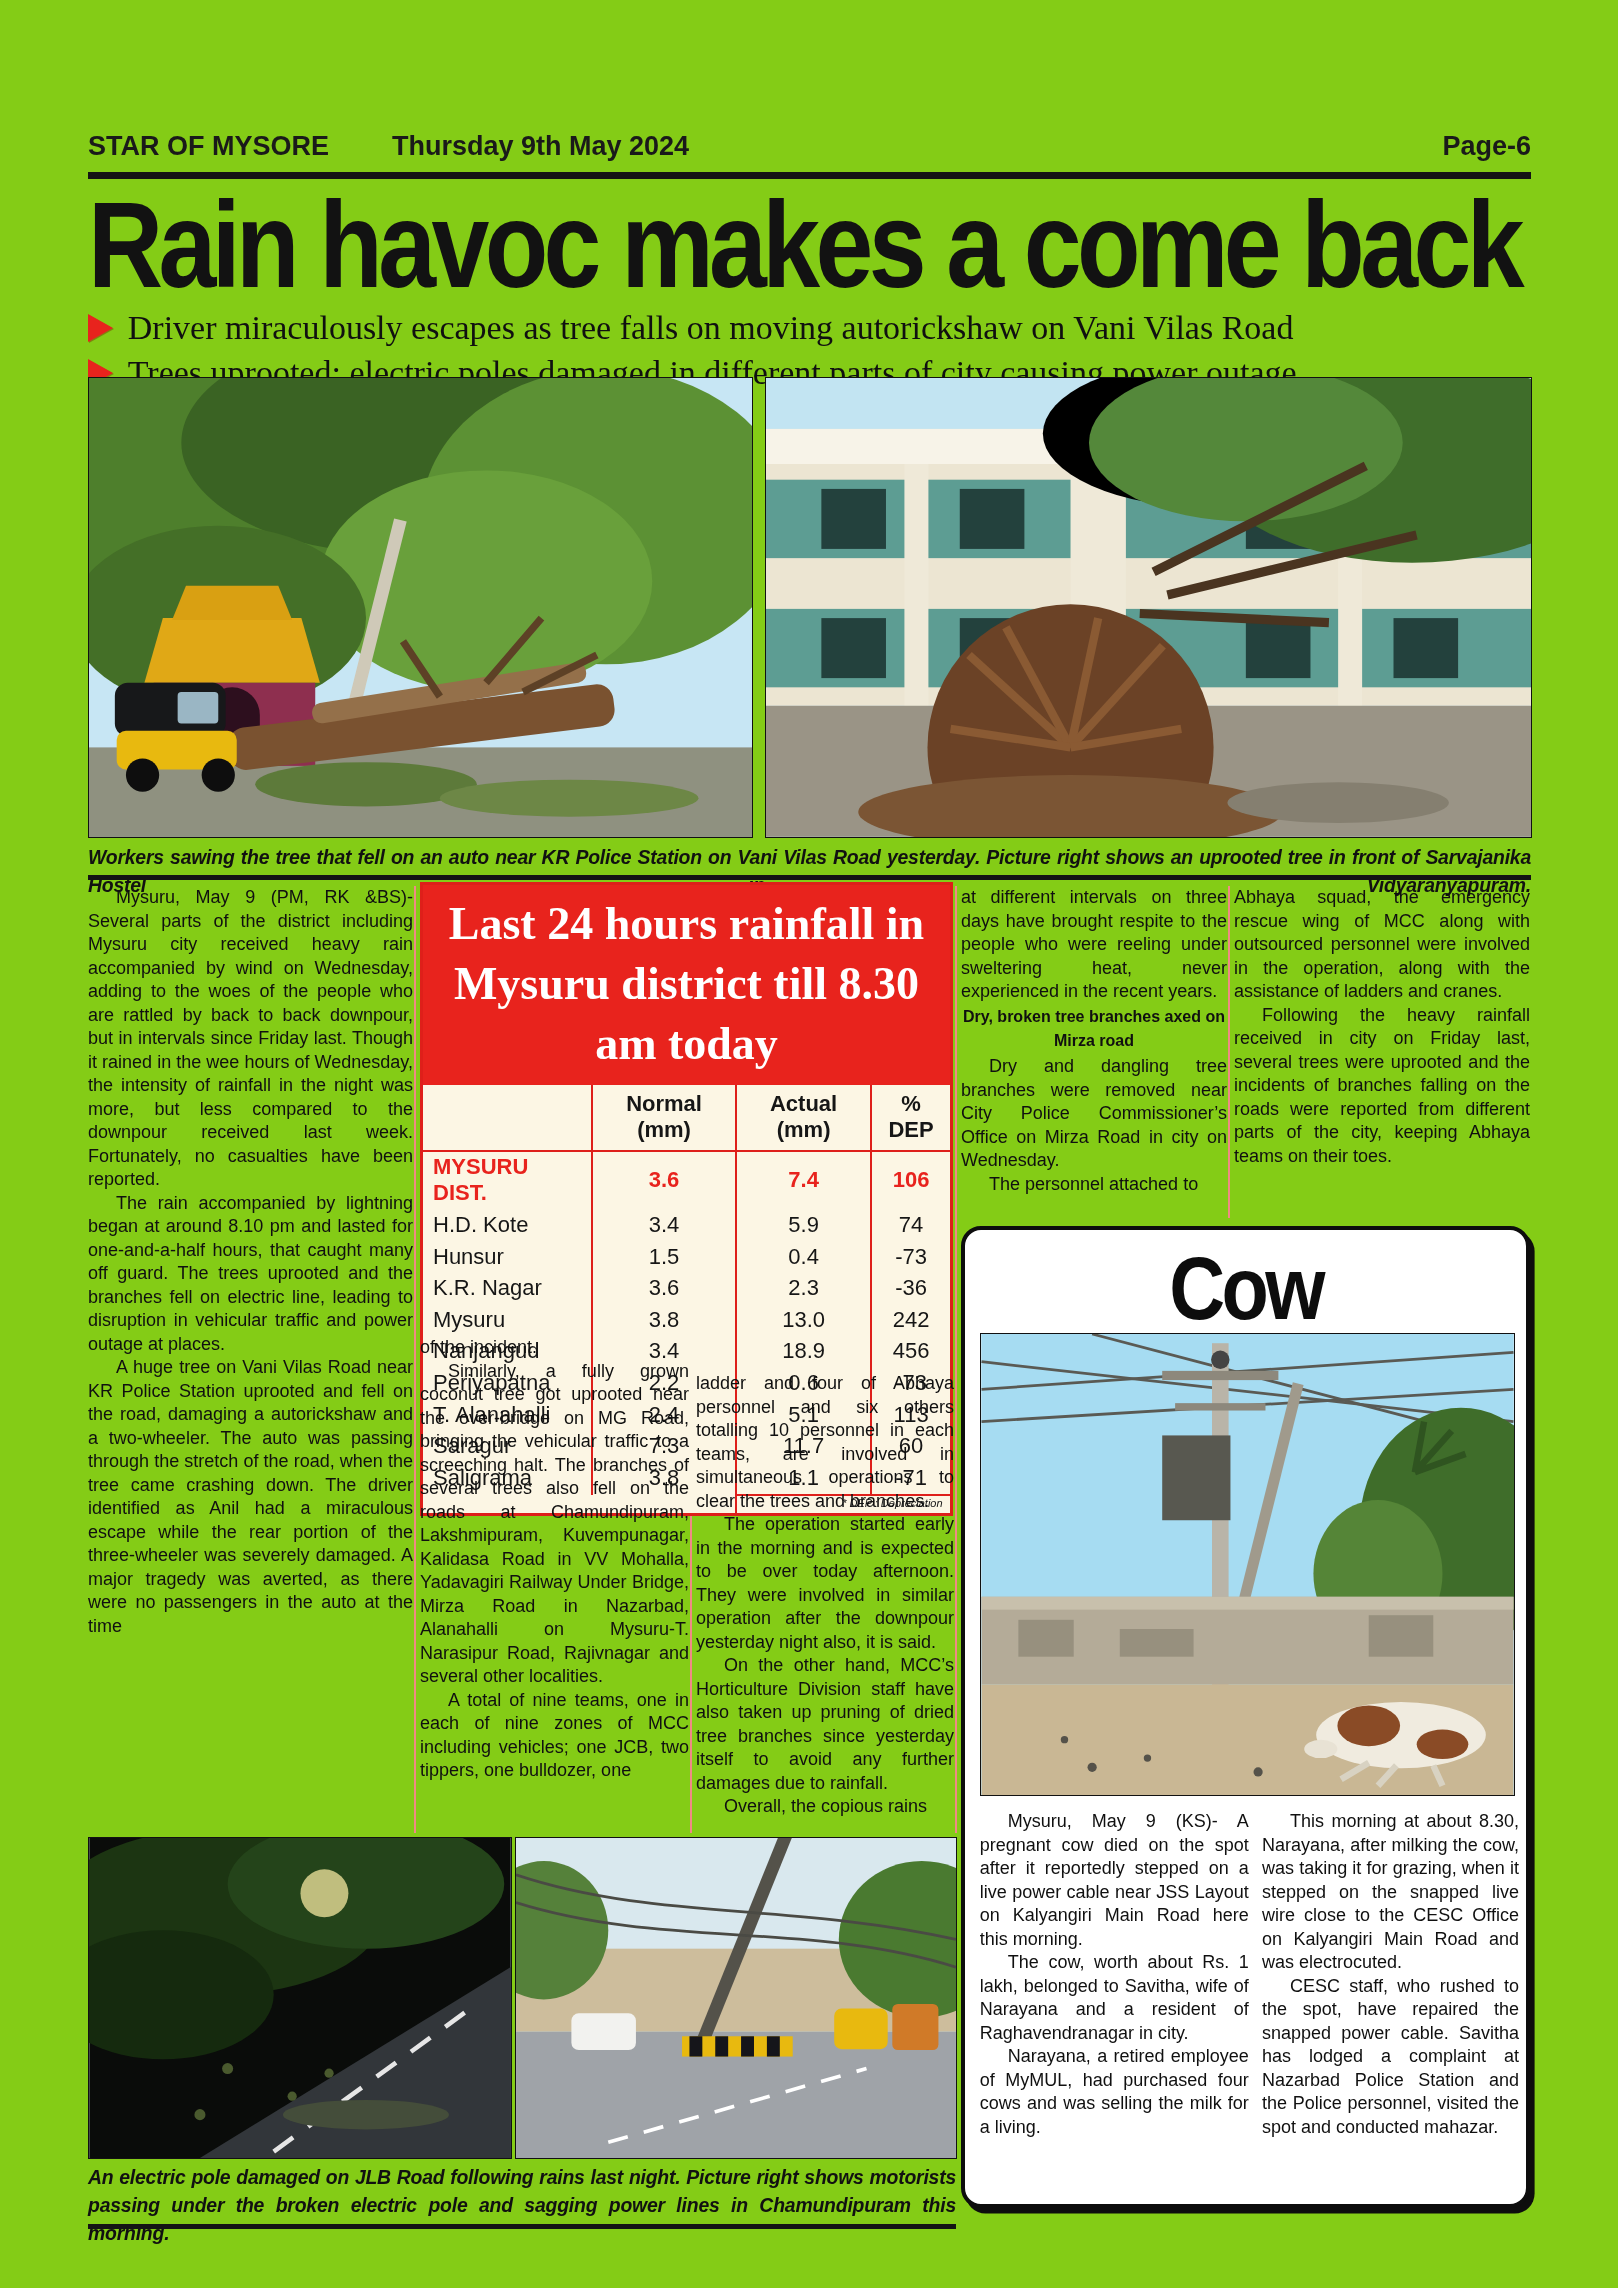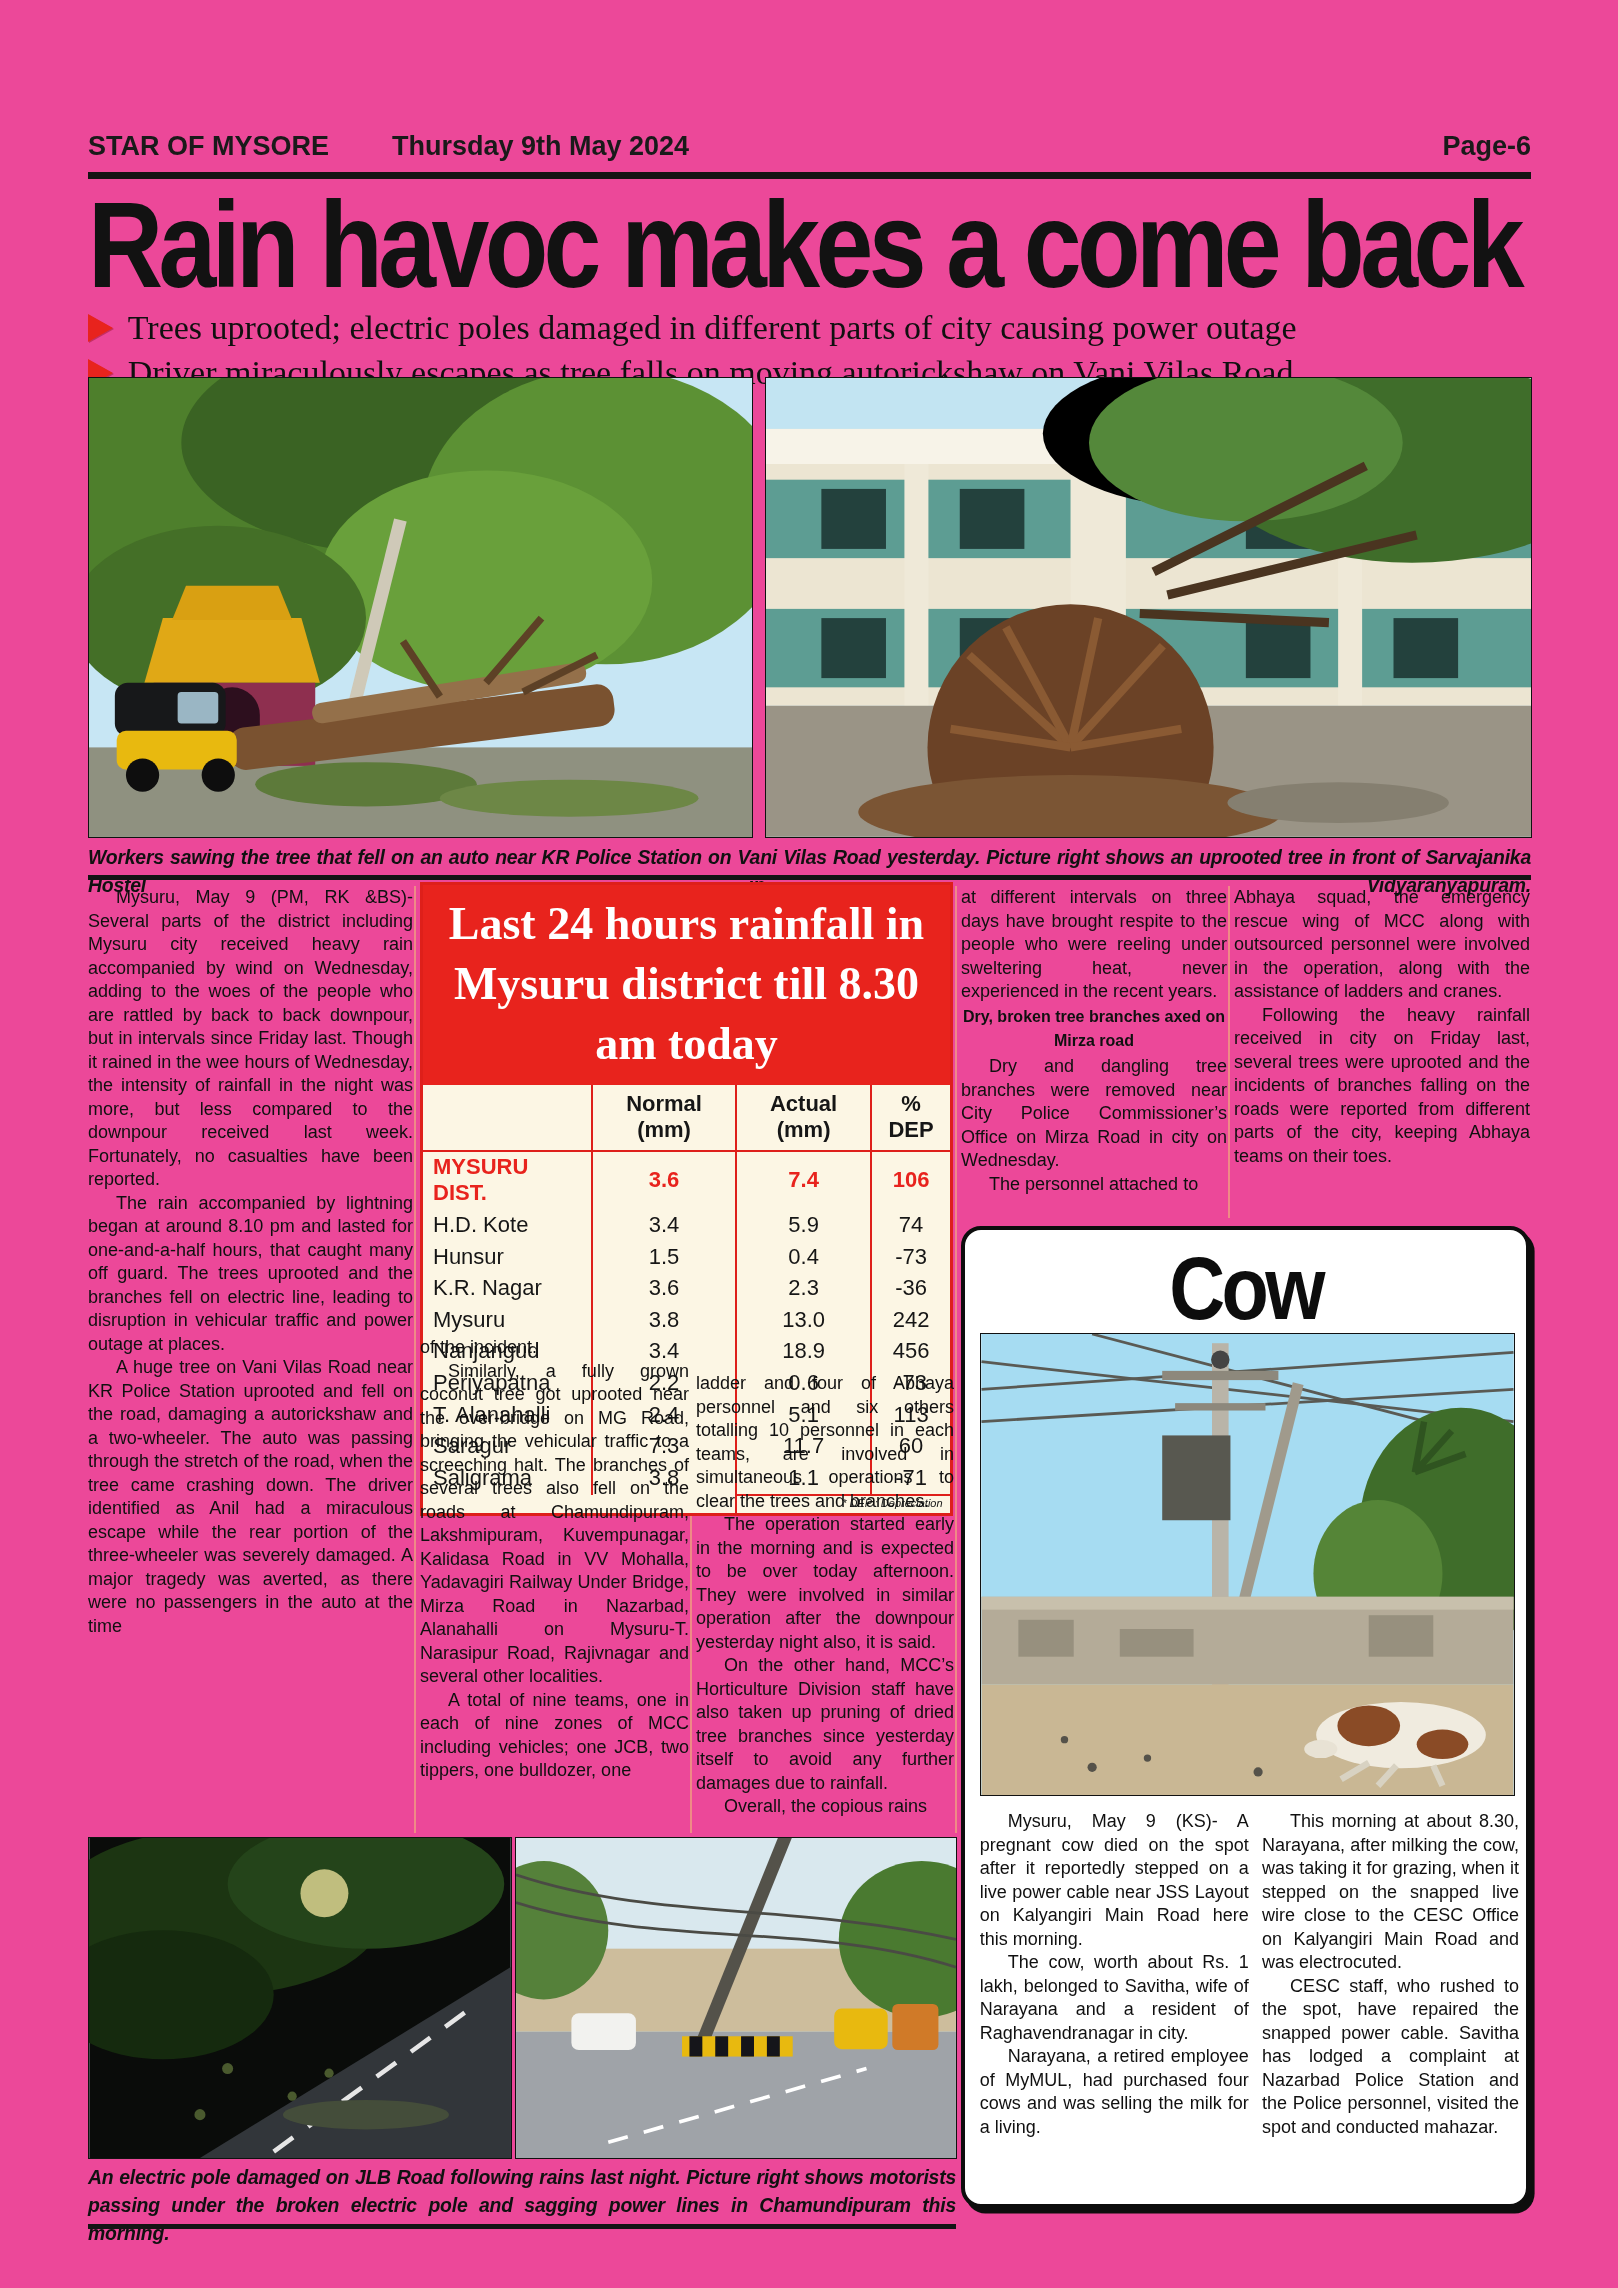--- a/index.html
+++ b/index.html
@@ -1,16 +1,16 @@
 <!DOCTYPE html>
 <html style="font-size:14.8px"><head>
 <meta charset="utf-8">
 <style>
   html,body{margin:0;padding:0;background:#e9e9e9;}
-  .page{position:relative;width:1619px;height:2289px;background:#ec4899;margin:0 auto;
+  .page{position:relative;width:1619px;height:2289px;background:#84cc16;margin:0 auto;
         font-family:"Liberation Sans",sans-serif;color:#1a1a1a;overflow:hidden;}
 
   
   .masthead{position:absolute;left:88px;top:131px;width:1443px;display:flex;align-items:baseline;
             font-weight:bold;font-size:27px;letter-spacing:0;}
   .masthead .date{margin-left:63px;}
   .masthead .pageno{margin-left:auto;}
   .masthead-rule{position:absolute;left:88px;top:172px;width:1443px;height:6.5px;background:#141414;}
 
   
@@ -77,25 +77,25 @@
     <span class="date">Thursday 9th May 2024</span>
     <span class="pageno">Page-6</span>
   </div>
   <div class="masthead-rule"></div>
 
   <div class="headline">Rain havoc makes a come back</div>
 
   <div class="bullets">
     <div class="bullet">
       <span class="tri"></span>
-      <span>Trees uprooted; electric poles damaged in different parts of city causing power outage</span>
+      <span>Driver miraculously escapes as tree falls on moving autorickshaw on Vani Vilas Road</span>
     </div>
     <div class="bullet">
       <span class="tri"></span>
-      <span>Driver miraculously escapes as tree falls on moving autorickshaw on Vani Vilas Road</span>
+      <span>Trees uprooted; electric poles damaged in different parts of city causing power outage</span>
     </div>
   </div>
 
   <div class="photo" style="left:88px;top:377px;width:663px;height:459px;">
     <svg viewBox="0 0 718 497">
       <rect width="718" height="497" fill="#c7e6f4"></rect>
       <ellipse cx="120" cy="120" rx="220" ry="150" fill="#4e7f2c"></ellipse>
       <ellipse cx="330" cy="70" rx="230" ry="120" fill="#3a6323"></ellipse>
       <ellipse cx="560" cy="150" rx="200" ry="160" fill="#5c9134"></ellipse>
       <ellipse cx="430" cy="220" rx="180" ry="120" fill="#69a03b"></ellipse>

